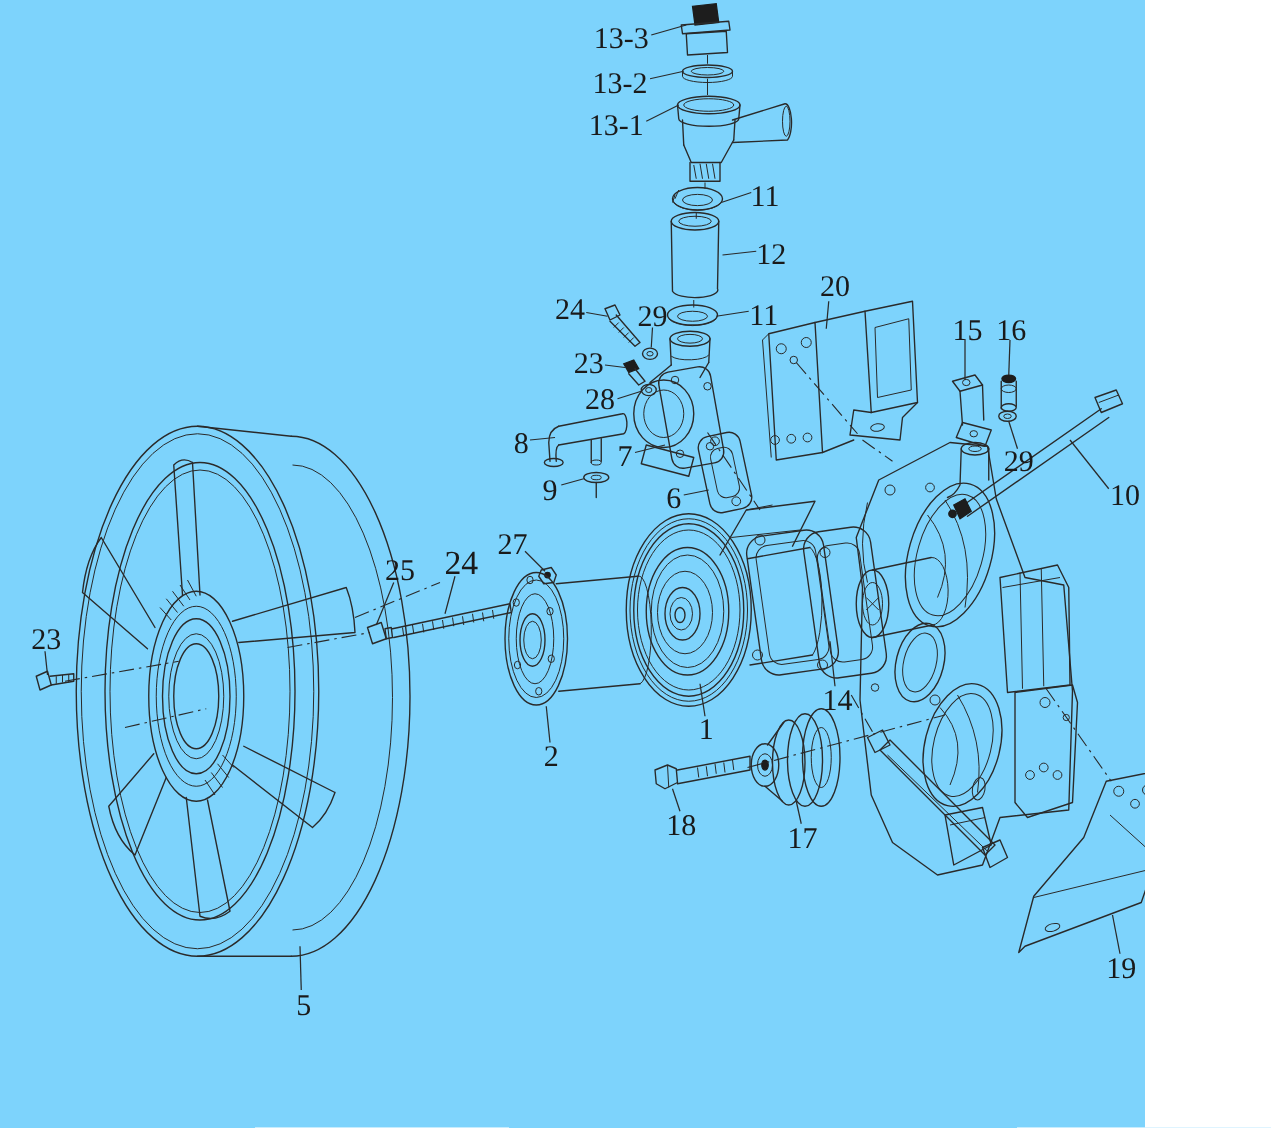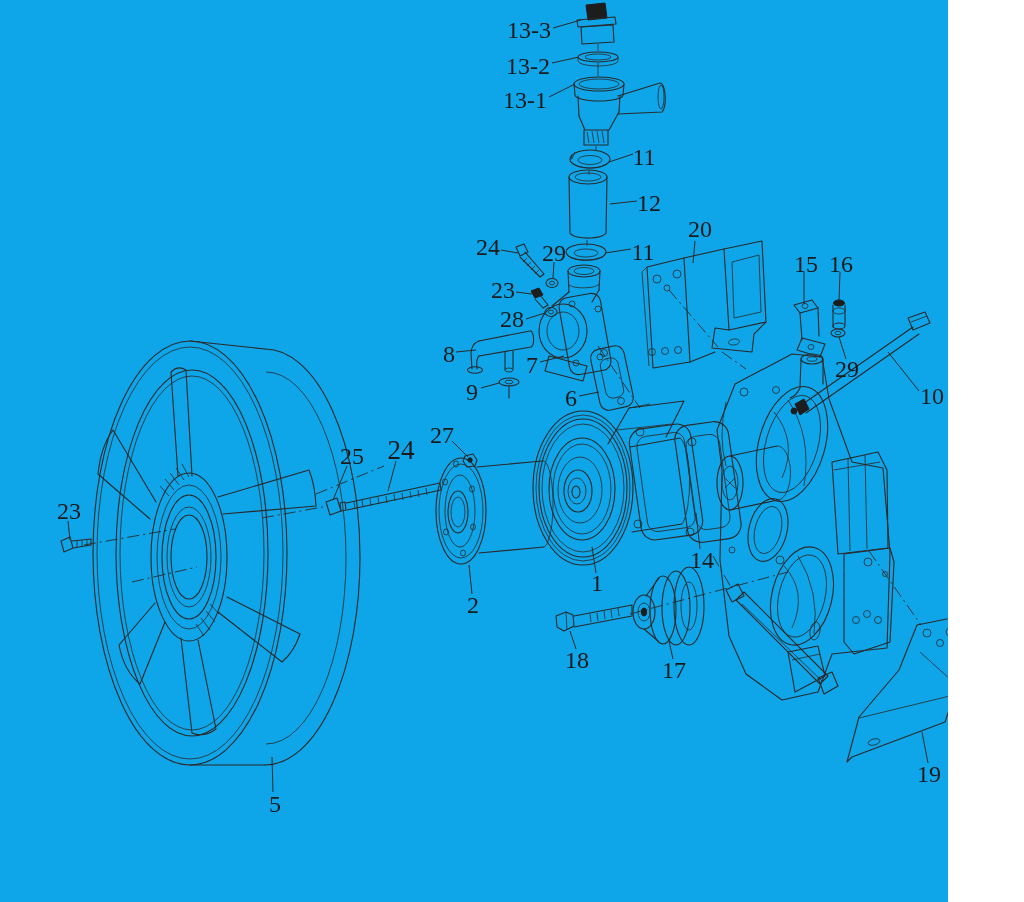--- a/index.html
+++ b/index.html
@@ -1,16 +1,16 @@
 <!DOCTYPE html>
 <html><head>
 <meta charset="utf-8">
 <style>
   html,body{margin:0;padding:0;background:#fff;}
-  .stage{width:916px;height:902px;position:relative;background:#0ea5e9;overflow:hidden;padding-left:32px;}
+  .stage{width:916px;height:902px;position:relative;background:#7dd3fc;overflow:hidden;}
   svg{display:block;}
   .ln{fill:none;stroke:#2a2a2a;stroke-width:1.1;stroke-linecap:round;stroke-linejoin:round;}
   .thin{fill:none;stroke:#2a2a2a;stroke-width:0.8;}
   .lead{fill:none;stroke:#2a2a2a;stroke-width:1;}
   .dash{fill:none;stroke:#2a2a2a;stroke-width:0.9;stroke-dasharray:12 4 2 4;}
   .dark{fill:#1d1d1d;stroke:#1d1d1d;}
   .lbl{font-family:"Liberation Serif","DejaVu Serif",serif;font-size:24px;fill:#1a1a1a;text-anchor:middle;}
   .lblBig{font-family:"Liberation Serif","DejaVu Serif",serif;font-size:27px;fill:#1a1a1a;text-anchor:middle;}
 </style>
 </head>

